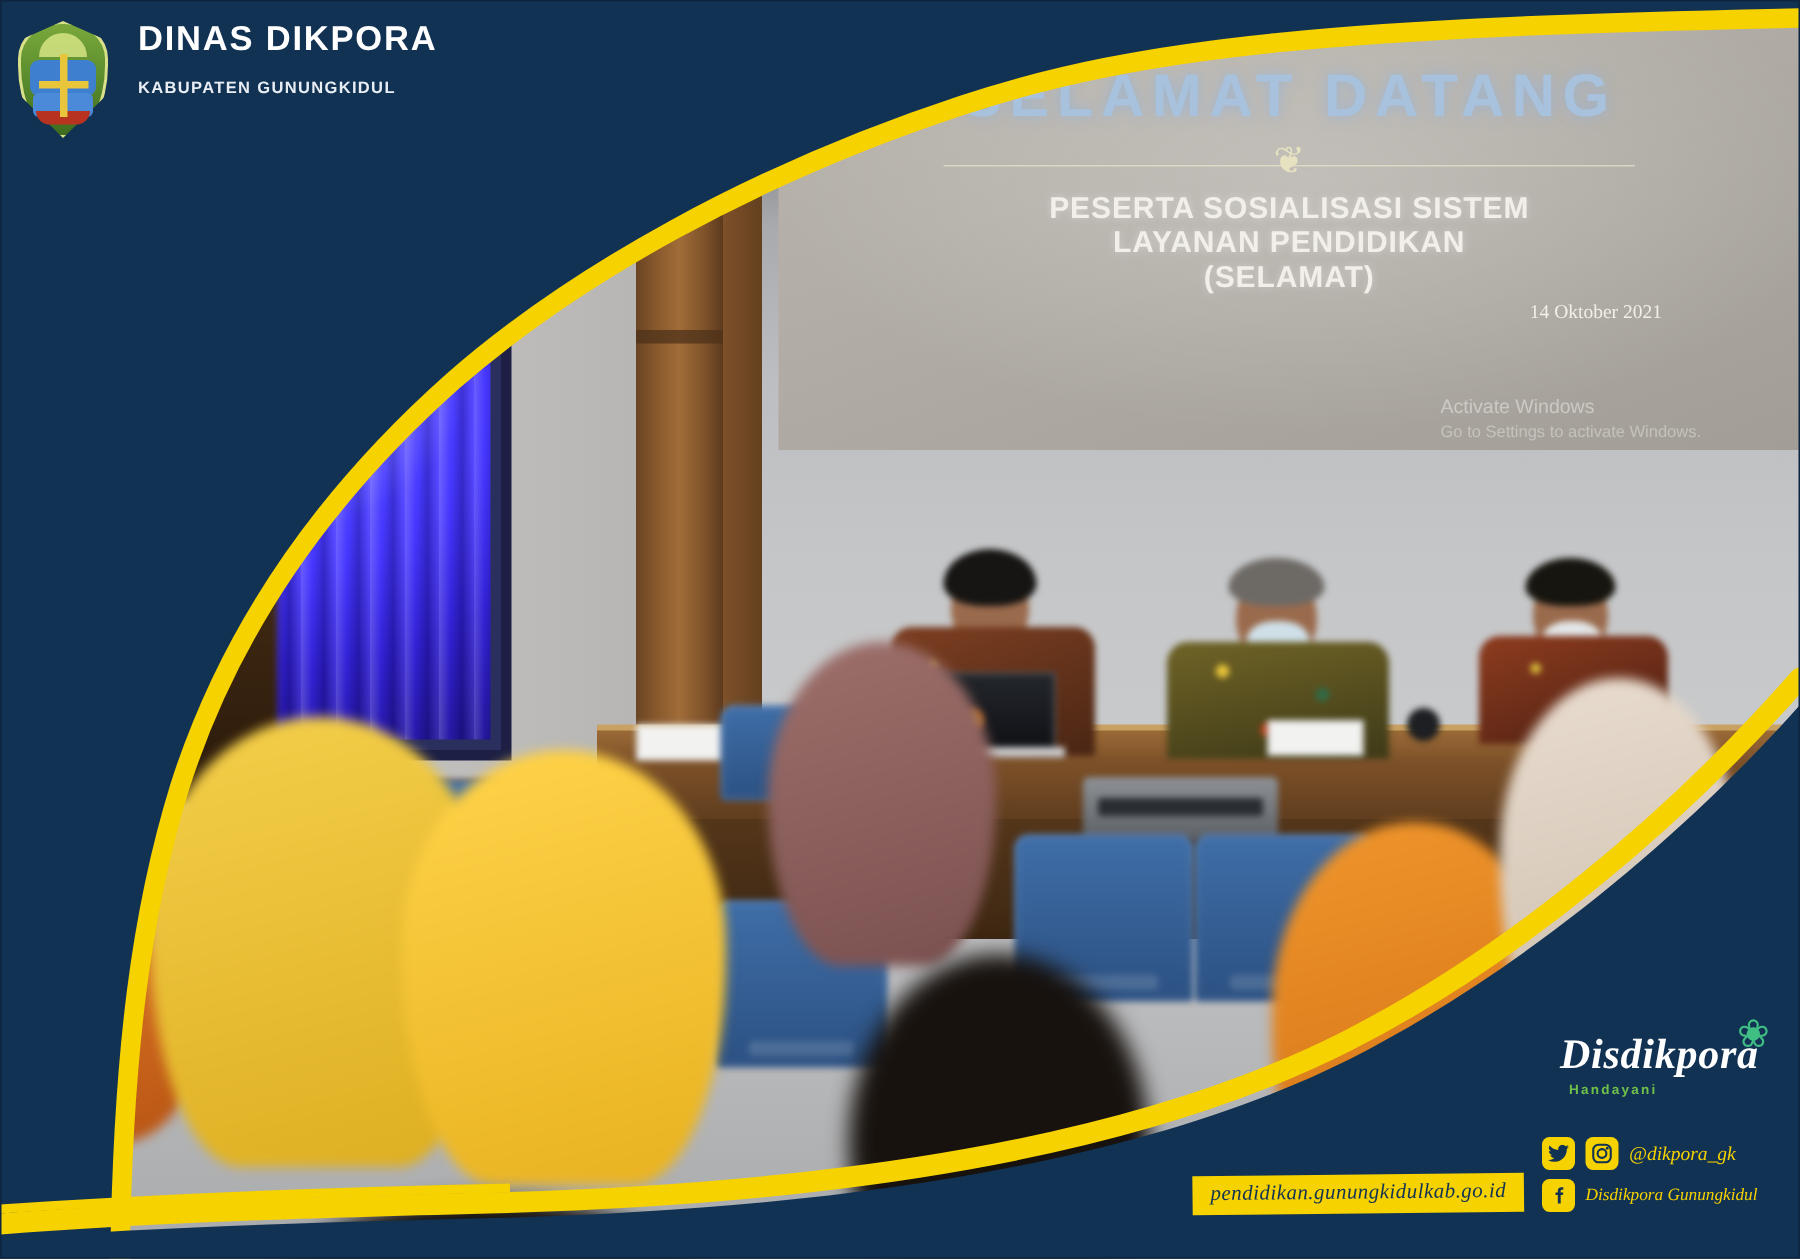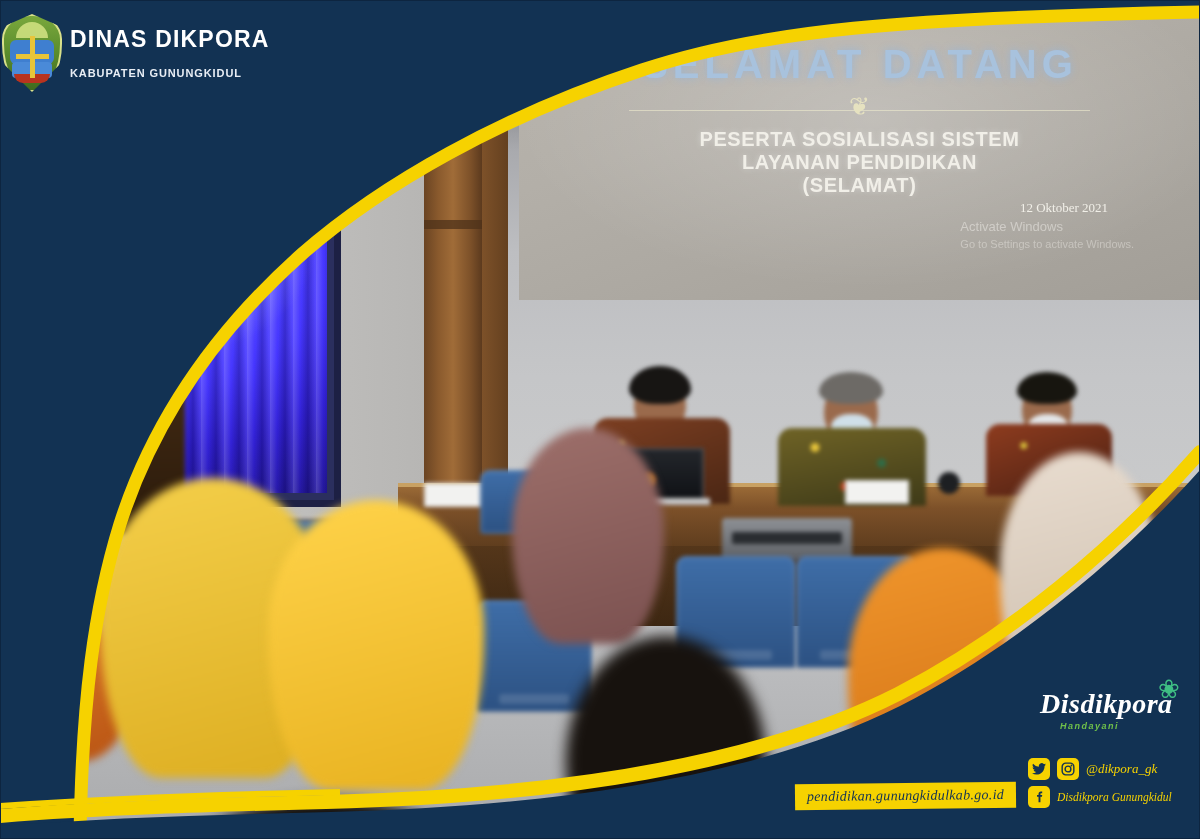--- a/index.html
+++ b/index.html
@@ -62,21 +62,21 @@
     background:radial-gradient(70% 75% at 52% 40%,rgba(255,255,255,.22),rgba(0,0,0,0) 75%);}
   .screen-txt{position:absolute;left:519px;top:0;width:681px;height:300px;color:#f1efe8;text-align:center;}
   .s-welcome{position:absolute;left:0;right:0;top:42px;font-size:40px;font-weight:bold;letter-spacing:5px;
     color:#a8c2dd;text-shadow:0 0 9px rgba(150,180,215,.85);}
   .s-rule{position:absolute;left:110px;right:110px;top:110px;height:1px;background:rgba(235,232,205,.65);}
   .s-orn{position:absolute;left:0;right:0;top:92px;font-size:25px;color:#e6e2c0;font-family:"Liberation Serif",serif;}
   .s-sub{position:absolute;left:0;right:0;top:128px;font-size:20px;line-height:1.14;font-weight:bold;
     font-family:Liberation Sans, sans-serif;letter-spacing:.6px;text-shadow:0 0 6px rgba(255,255,255,.35);}
   .s-date{position:absolute;right:92px;top:200px;font-size:13px;font-family:"Liberation Serif",serif;}
   .s-wm{position:absolute;right:66px;top:218px;text-align:left;color:rgba(245,243,238,.40);font-size:11px;line-height:1.45;}
-  .s-wm b{font-size:13px;font-weight:normal;display:block;color:rgba(245,243,238,.48);}
+  .s-wm b{font-size:13px;font-weight:normal;display:block;color:rgba(245,243,238,.48);margin-top:44px;}
 
   
   .table-main{position:absolute;left:398px;top:487px;width:802px;height:60px;
     background:linear-gradient(180deg,#9a6a36 0%,#7d5129 35%,#5f3d1e 100%);}
   .table-edge{position:absolute;left:398px;top:483px;width:802px;height:9px;background:#c8a163;}
   .table-front{position:absolute;left:398px;top:546px;width:802px;height:80px;
     background:linear-gradient(180deg,#54361a,#3d2712);}
   .table-l{position:absolute;left:198px;top:520px;width:230px;height:40px;background:linear-gradient(180deg,#8a5a2d,#5c3a1e);}
 
   
@@ -116,21 +116,21 @@
     background:rgba(255,255,255,.14);border-radius:3px;}
 
   .blur-soft{filter:blur(2.2px);}
   .blur-mid{filter:blur(4px);}
   .blur-hard{filter:blur(7px);}
 
   
   .frame-svg{position:absolute;inset:0;width:1200px;height:839px;}
 
   
-  .brand{position:absolute;left:2px;top:14px;display:flex;align-items:center;gap:8px;}
+  .brand{position:absolute;left:12px;top:14px;display:flex;gap:20px;}
   .crest{position:relative;width:60px;height:78px;}
   .crest-shape{position:absolute;inset:0;
     background:linear-gradient(180deg,#7aa83c 0%,#5d8f2e 45%,#3e6b1e 100%);
     border:2px solid #d8e08a;
     border-radius:48% 48% 46% 46%/32% 32% 62% 62%;
     clip-path:polygon(50% 0,100% 17%,100% 62%,50% 100%,0 62%,0 17%);}
   .crest i{position:absolute;display:block;}
   .crest-top{left:14px;top:8px;width:32px;height:16px;border-radius:16px 16px 0 0;background:#cfe07f;opacity:.9;}
   .crest-blue{left:8px;top:26px;width:44px;height:24px;background:#3f7fd0;border-radius:6px;}
   .crest-blue2{left:10px;top:48px;width:40px;height:16px;background:#4a8ad8;border-radius:4px;}
@@ -143,21 +143,21 @@
   .brand-2{font-size:11px;font-weight:bold;letter-spacing:.9px;margin-top:17px;color:#e9eef5;}
 
   
   .url-ribbon{position:absolute;left:795px;top:783px;padding:5px 12px;background:#f6d200;
     color:#123253;font-size:14px;font-family:"Liberation Serif",serif;font-style:italic;
     letter-spacing:.3px;white-space:nowrap;transform:rotate(-.6deg);}
 
   .gk-logo{position:absolute;left:1040px;top:690px;width:150px;}
   .gk-name{font-family:"Liberation Serif",serif;font-style:italic;font-weight:bold;
     font-size:28px;color:#ffffff;letter-spacing:.5px;line-height:1;}
-  .gk-tag{font-size:9px;color:#6fc04a;font-style:italic;font-weight:bold;letter-spacing:1.5px;margin-top:3px;margin-left:20px;}
+  .gk-tag{font-size:9px;color:#6fc04a;font-weight:bold;letter-spacing:1.5px;margin-top:3px;margin-left:6px;}
   .gk-orn{position:absolute;right:-2px;top:-14px;width:34px;height:30px;color:#3fbf84;font-size:26px;line-height:1;}
 
   .socials{position:absolute;left:1028px;top:758px;width:172px;}
   .srow{display:flex;align-items:center;gap:7px;margin-bottom:6px;}
   .sq{width:22px;height:22px;border-radius:5px;background:#f6d200;color:#123253;
     display:flex;align-items:center;justify-content:center;font-size:13px;font-weight:bold;}
   .sq svg{display:block;}
   .shandle{color:#f6d200;font-size:13px;font-family:"Liberation Serif",serif;font-style:italic;white-space:nowrap;}
   .shandle.sm{font-size:11.5px;}
 </style>
@@ -188,21 +188,21 @@
     <div class="screen-glow"></div>
     <div class="screen-txt">
       <div class="s-welcome">SELAMAT DATANG</div>
       <div class="s-rule"></div>
       <div class="s-orn">❦</div>
       <div class="s-sub">
         <div>PESERTA SOSIALISASI SISTEM</div>
         <div>LAYANAN PENDIDIKAN</div>
         <div>(SELAMAT)</div>
       </div>
-      <div class="s-date">12 Oktober 2021</div>
+      <div class="s-date">14 Oktober 2021</div>
       <div class="s-wm">
         <b>Activate Windows</b>
         <span>Go to Settings to activate Windows.</span>
       </div>
     </div>
 
     <div class="table-edge"></div>
     <div class="table-main"></div>
     <div class="table-front"></div>
     <div class="table-l blur-soft"></div>

